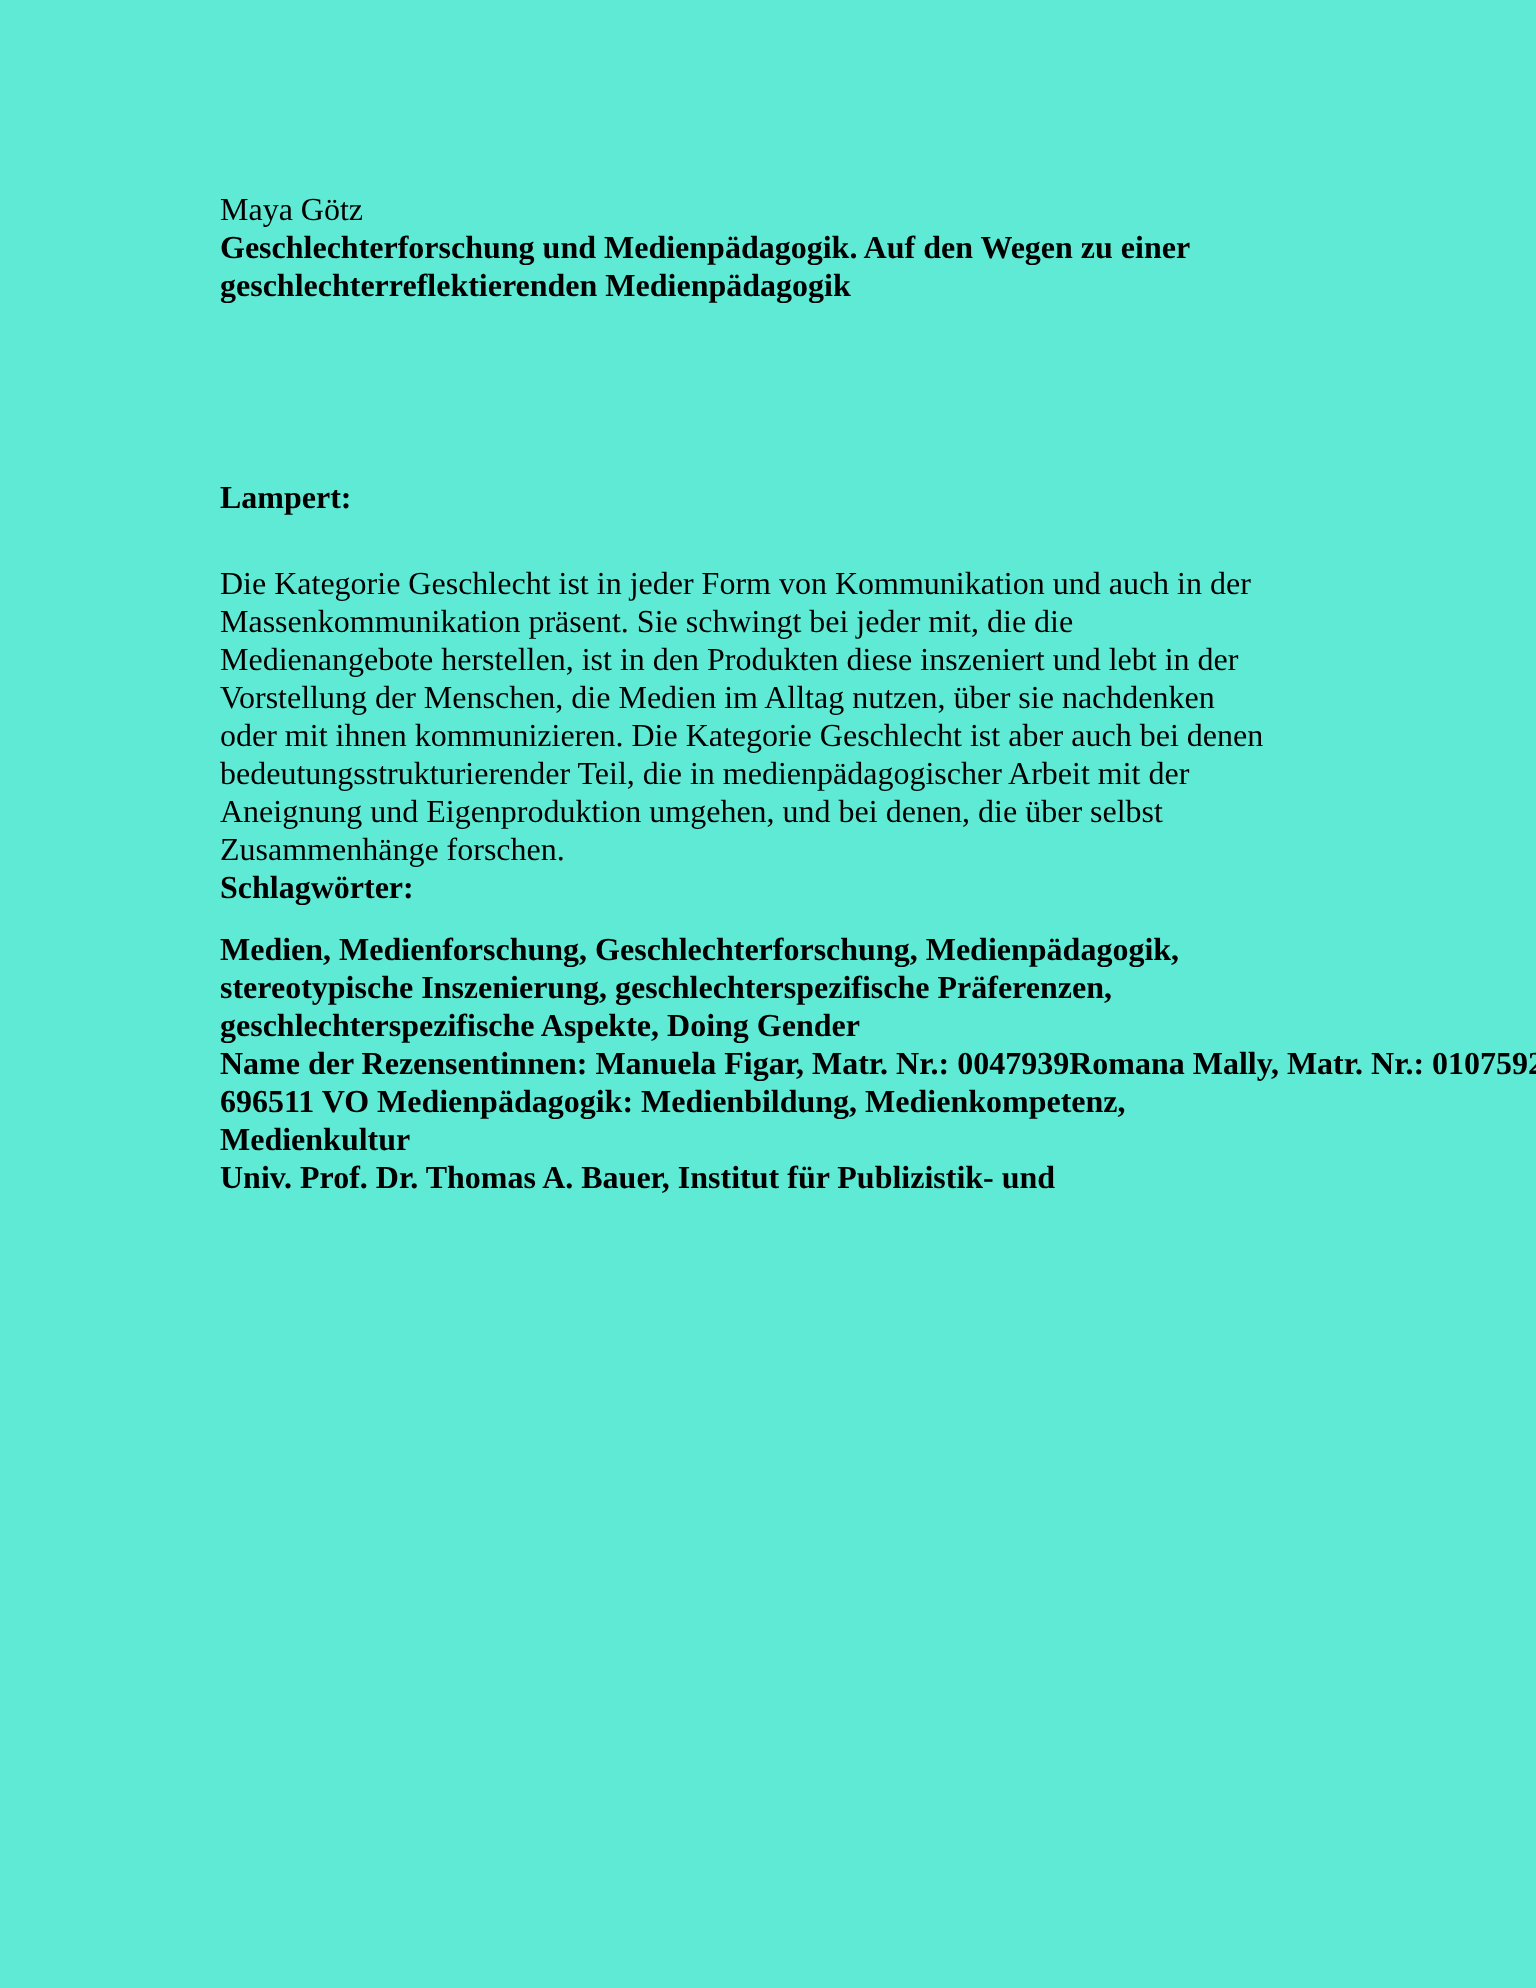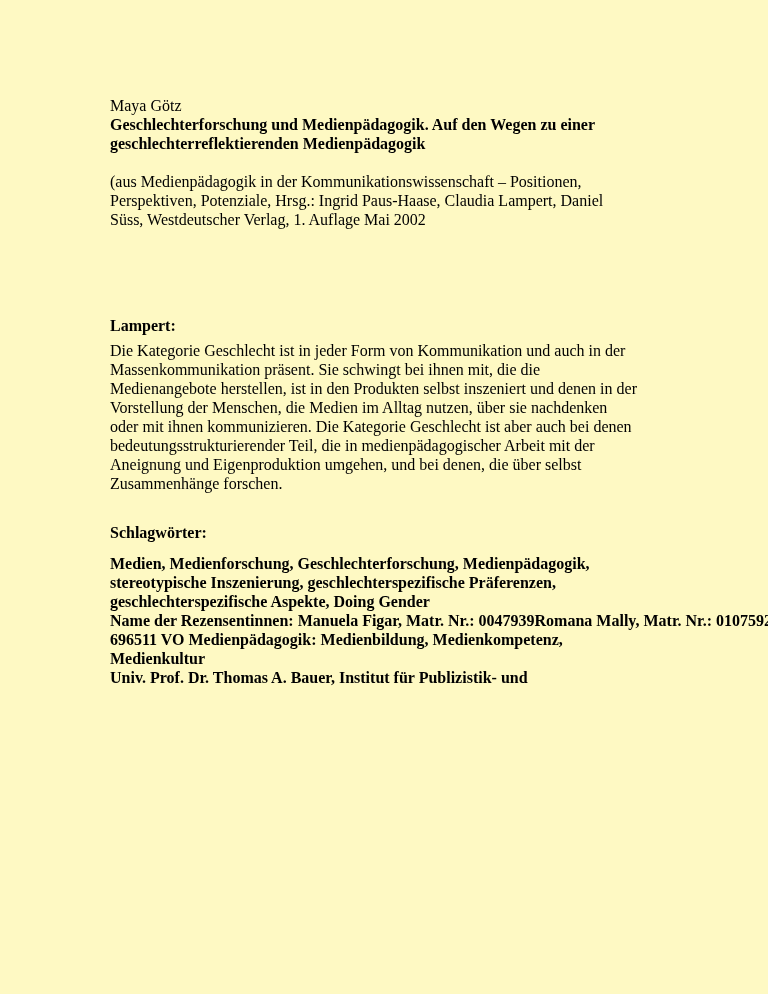--- a/index.html
+++ b/index.html
@@ -14,58 +14,53 @@
     font-family: "Liberation Serif", "DejaVu Serif", serif;
     font-size: 16px;
     line-height: 19px;
     color: #000000;
   }
   .page {
     box-sizing: border-box;
     width: 768px;
     height: 994px;
     padding: 96px 100px 0 110px;
-    background: #fef9c3;
+    background: #5eead4;
   }
   .line { white-space: nowrap; }
   .bold { font-weight: bold; }
   .source-block   { margin-top: 19px; }
   .abstract-head  { margin-top: 87px; }
-  .abstract-block { margin-top: 6px; }
-  .keywords-head  { margin-top: 30px; }
+  .abstract-block { margin-top: 24px; }
+  .keywords-head  { }
   .keywords-block { margin-top: 12px; }
   .reviewers      { display: flex; align-items: flex-start; }
   .reviewers .label { white-space: pre; }
   .reviewers .names { display: flex; }
   .course-block   { }
 </style>
 </head>
 <body>
 
 <div class="page">
 
   <div class="line">Maya Götz</div>
 
   <div>
     <div class="line bold">Geschlechterforschung und Medienpädagogik. Auf den Wegen zu einer</div>
     <div class="line bold">geschlechterreflektierenden Medienpädagogik</div>
   </div>
 
-  <div class="source-block">
-    <div class="line">(aus Medienpädagogik in der Kommunikationswissenschaft – Positionen,</div>
-    <div class="line">Perspektiven, Potenziale, Hrsg.: Ingrid Paus-Haase, Claudia Lampert, Daniel</div>
-    <div class="line">Süss, Westdeutscher Verlag, 1. Auflage Mai 2002</div>
-  </div>
 
   <div class="line bold abstract-head">Lampert:</div>
 
   <div class="abstract-block">
     <div class="line">Die Kategorie Geschlecht ist in jeder Form von Kommunikation und auch in der</div>
-    <div class="line">Massenkommunikation präsent. Sie schwingt bei ihnen mit, die die</div>
-    <div class="line">Medienangebote herstellen, ist in den Produkten selbst inszeniert und denen in der</div>
+    <div class="line">Massenkommunikation präsent. Sie schwingt bei jeder mit, die die</div>
+    <div class="line">Medienangebote herstellen, ist in den Produkten diese inszeniert und lebt in der</div>
     <div class="line">Vorstellung der Menschen, die Medien im Alltag nutzen, über sie nachdenken</div>
     <div class="line">oder mit ihnen kommunizieren. Die Kategorie Geschlecht ist aber auch bei denen</div>
     <div class="line">bedeutungsstrukturierender Teil, die in medienpädagogischer Arbeit mit der</div>
     <div class="line">Aneignung und Eigenproduktion umgehen, und bei denen, die über selbst</div>
     <div class="line">Zusammenhänge forschen.</div>
   </div>
 
   <div class="line bold keywords-head">Schlagwörter:</div>
 
   <div class="keywords-block bold">

